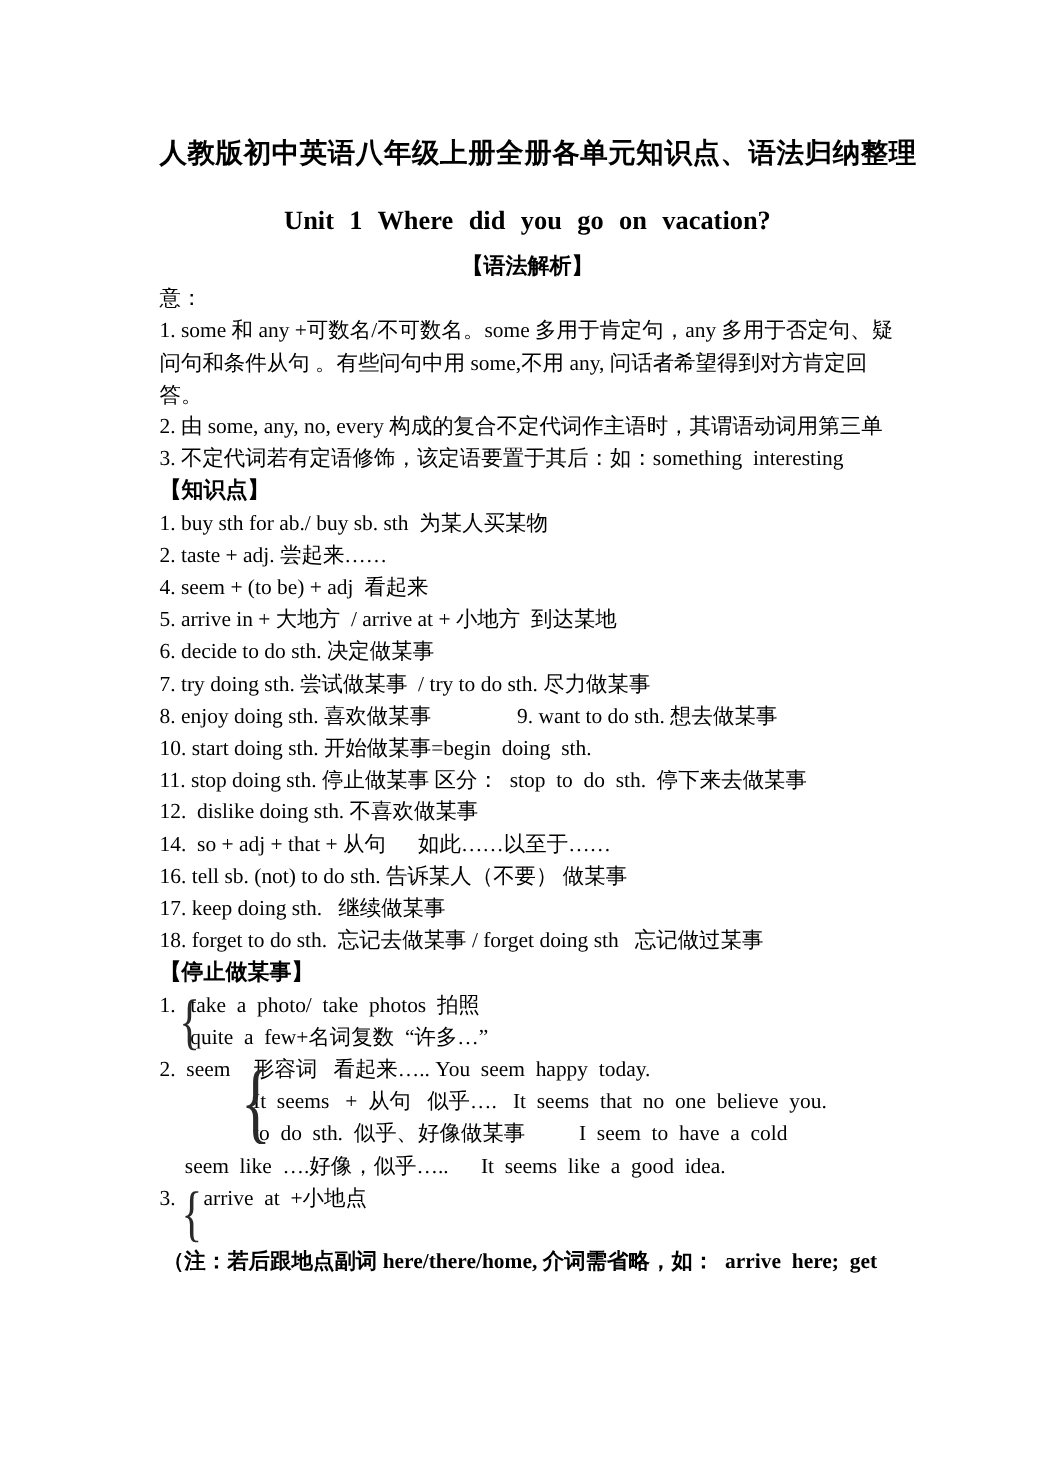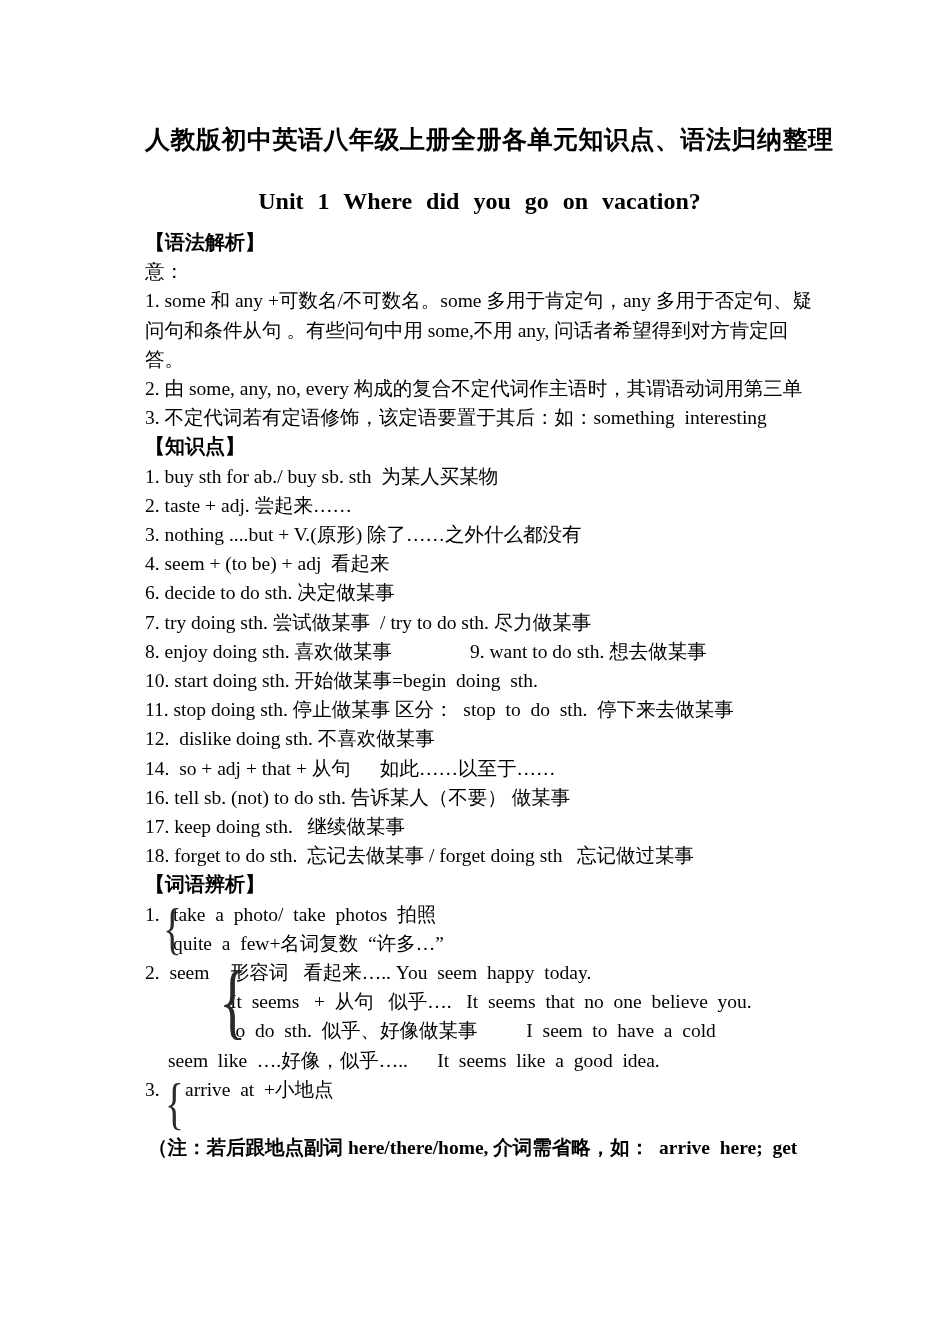--- a/index.html
+++ b/index.html
@@ -16,21 +16,21 @@
     font-size: 25px; font-weight: bold; text-align: center;
     line-height: 26px; letter-spacing: 0.5px; white-space: nowrap;
   }
   .unit-heading {
     font-size: 24px; font-weight: bold; text-align: center;
     line-height: 26px; margin-top: 35px; word-spacing: 8px; white-space: nowrap;
   }
   .sec-heading {
     font-size: 20px; font-weight: bold; line-height: 29.2px; white-space: pre;
   }
-  .sec-heading.first { margin-top: 14px; }
+  .sec-heading.first { margin-top: 14px; text-align: center; }
   .line {
     font-size: 19.5px; line-height: 29.2px; white-space: pre;
   }
   .braced { position: relative; }
   .braced.two { height: 58.4px; }
   .braced.three { height: 87.6px; }
   .braced .num {
     position: absolute; left: 0; top: 0;
     font-size: 19.5px; line-height: 29.2px; white-space: pre;
   }
@@ -64,35 +64,35 @@
     <div class="line">问句和条件从句 。有些问句中用 some,不用 any, 问话者希望得到对方肯定回</div>
     <div class="line">答。</div>
     <div class="line">2. 由 some, any, no, every 构成的复合不定代词作主语时，其谓语动词用第三单</div>
     <div class="line">3. 不定代词若有定语修饰，该定语要置于其后：如：something  interesting</div>
   </div>
 
   <div class="sec-heading">【知识点】</div>
   <div>
     <div class="line">1. buy sth for ab./ buy sb. sth  为某人买某物</div>
     <div class="line">2. taste + adj. 尝起来……</div>
-    <div class="line">3. nothing ....but + V.(原形) 除了……之外什么都没有</div>
     <div class="line">4. seem + (to be) + adj  看起来</div>
+    <div class="line">5. arrive in + 大地方  / arrive at + 小地方  到达某地</div>
     <div class="line">6. decide to do sth. 决定做某事</div>
     <div class="line">7. try doing sth. 尝试做某事  / try to do sth. 尽力做某事</div>
     <div class="line">8. enjoy doing sth. 喜欢做某事                9. want to do sth. 想去做某事</div>
     <div class="line">10. start doing sth. 开始做某事=begin  doing  sth.</div>
     <div class="line">11. stop doing sth. 停止做某事 区分：  stop  to  do  sth.  停下来去做某事</div>
     <div class="line">12.  dislike doing sth. 不喜欢做某事</div>
     <div class="line">14.  so + adj + that + 从句      如此……以至于……</div>
     <div class="line">16. tell sb. (not) to do sth. 告诉某人（不要） 做某事</div>
     <div class="line">17. keep doing sth.   继续做某事</div>
     <div class="line">18. forget to do sth.  忘记去做某事 / forget doing sth   忘记做过某事</div>
   </div>
 
-  <div class="sec-heading">【词语辨析】</div>
+  <div class="sec-heading">【停止做某事】</div>
 
   <div class="braced two">
     <span class="num">1.</span>
     <span class="brace h2" style="left:14px">{</span>
     <div class="pl28">
       <div class="line">take  a  photo/  take  photos  拍照</div>
       <div class="line">quite  a  few+名词复数  “许多…”</div>
     </div>
   </div>
 

